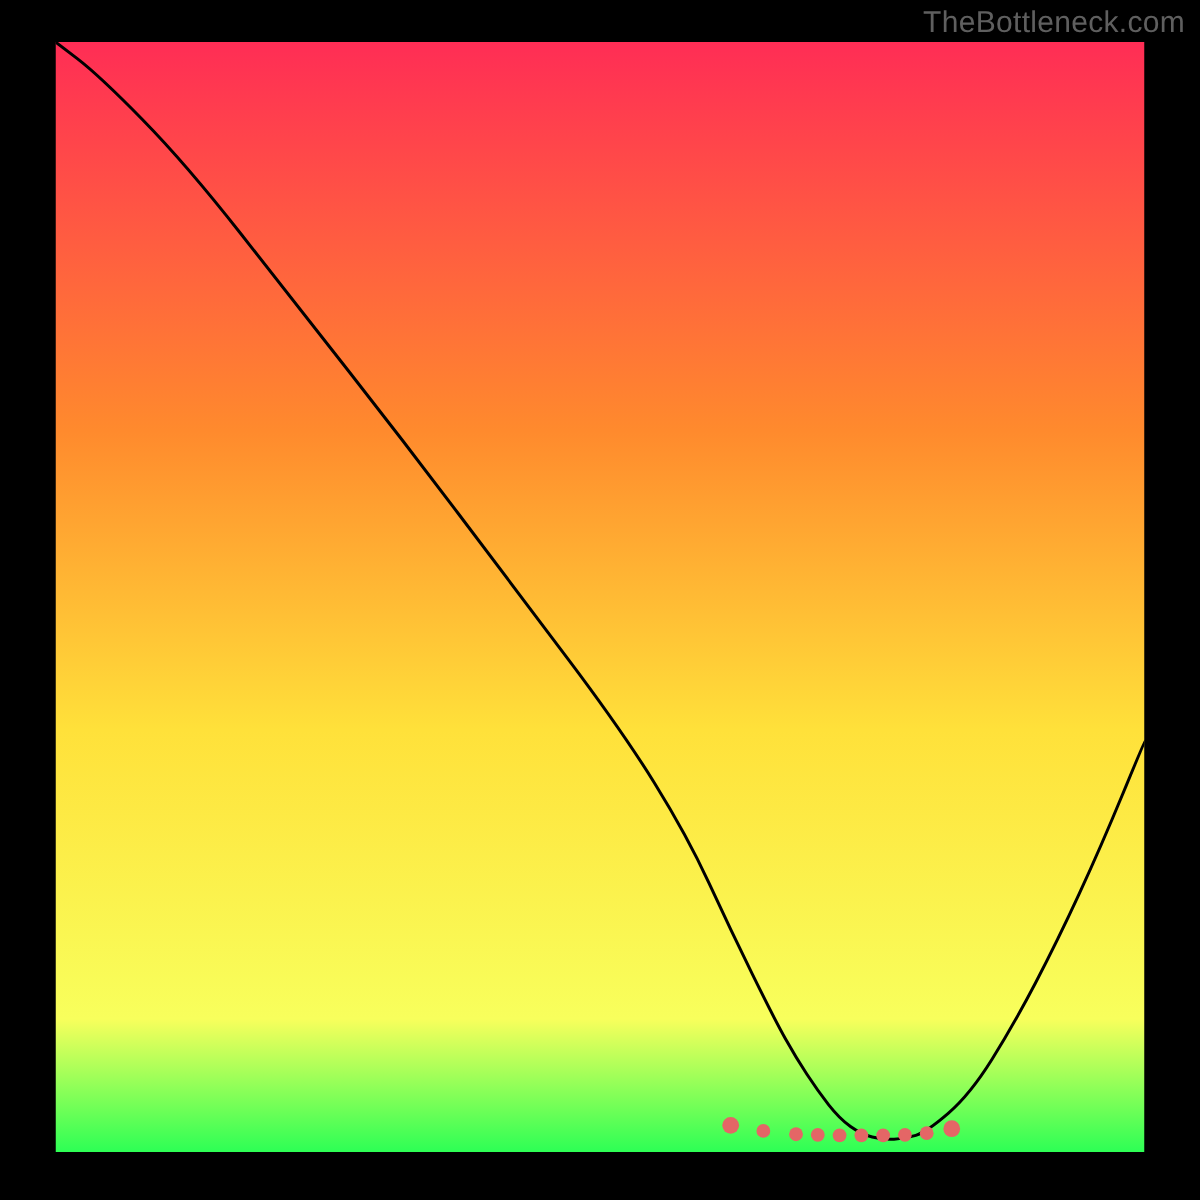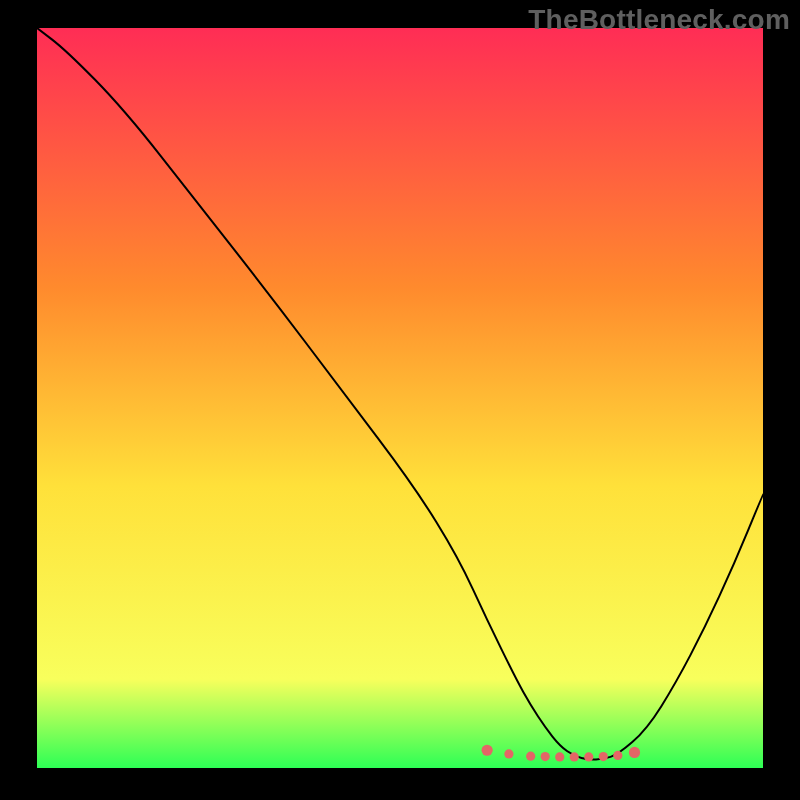--- a/index.html
+++ b/index.html
@@ -15,22 +15,22 @@
     position: relative;
     width: 800px;
     height: 800px;
     background: #000;
   }
   .watermark {
     position: absolute;
     top: 4px;
     right: 10px;
     color: #5f5f5f;
-    font-size: 28px;
-    font-weight: 700;
+    font-size: 20px;
+    font-weight: 400;
     letter-spacing: 0.2px;
     z-index: 5;
   }
   .plot {
     position: absolute;
     left: 37px;
     top: 28px;
     width: 726px;
     height: 740px;
   }

